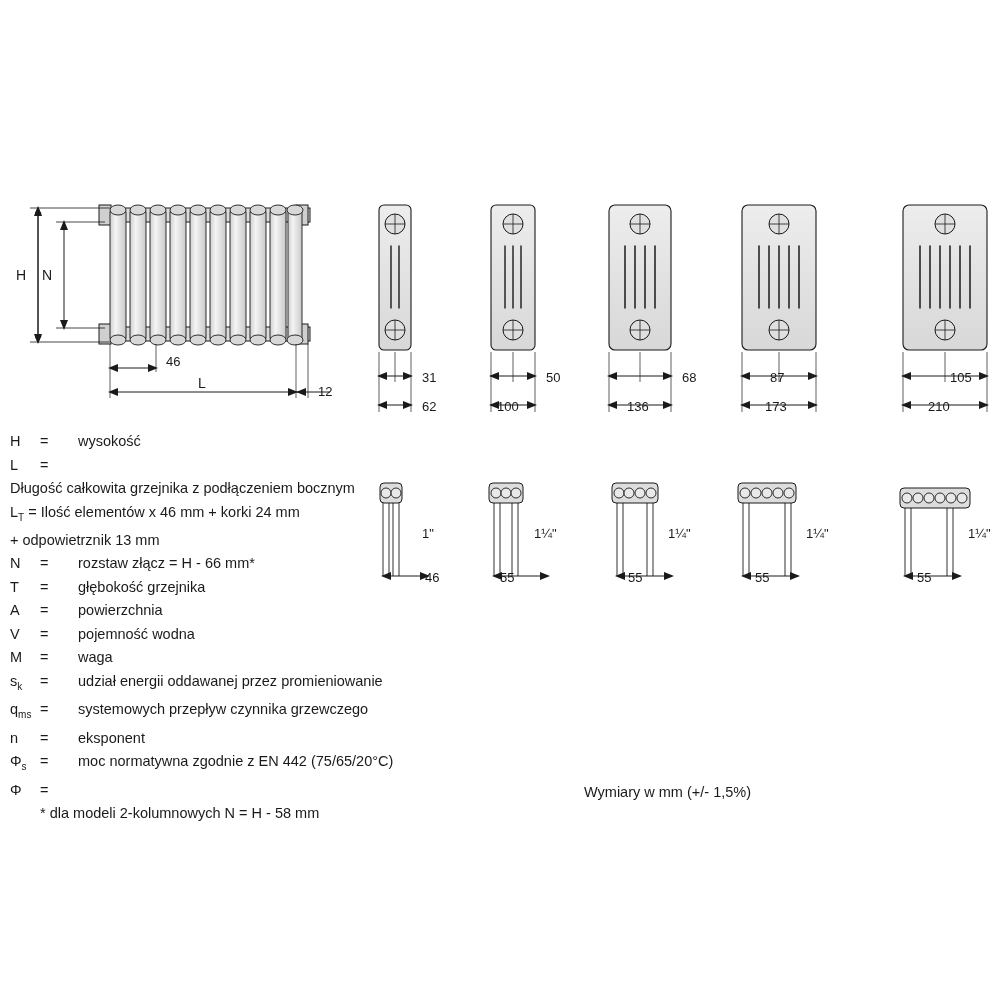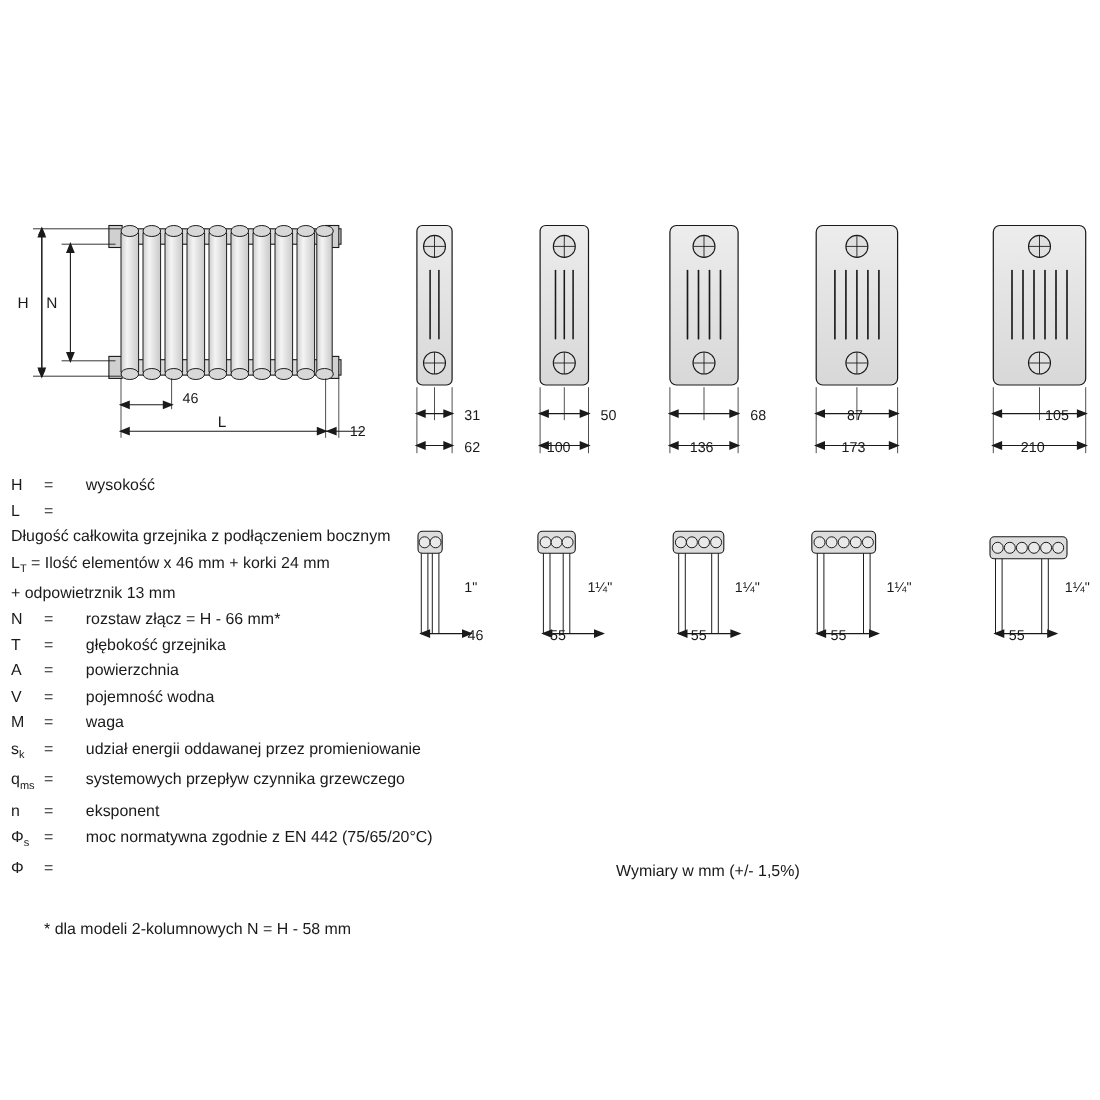--- a/index.html
+++ b/index.html
@@ -58,25 +58,24 @@
     line-height: 23.5px;
     white-space: nowrap;
   }
   .legend-full .sub,
   .legend-sym .sub {
     font-size: 10px;
     vertical-align: sub;
   }
   .legend-indent {
     padding-left: 30px;
-    margin-top: 32px;
   }
   .footnote {
     position: absolute;
-    left: 560px;
+    left: 584px;
     top: 784px;
     font-size: 14.5px;
   }
   
   text {
     font-family: "Liberation Sans", sans-serif;
     fill: #1a1a1a;
   }
   .dimtxt { font-size: 13px; }
   .labeltxt { font-size: 14px; }

